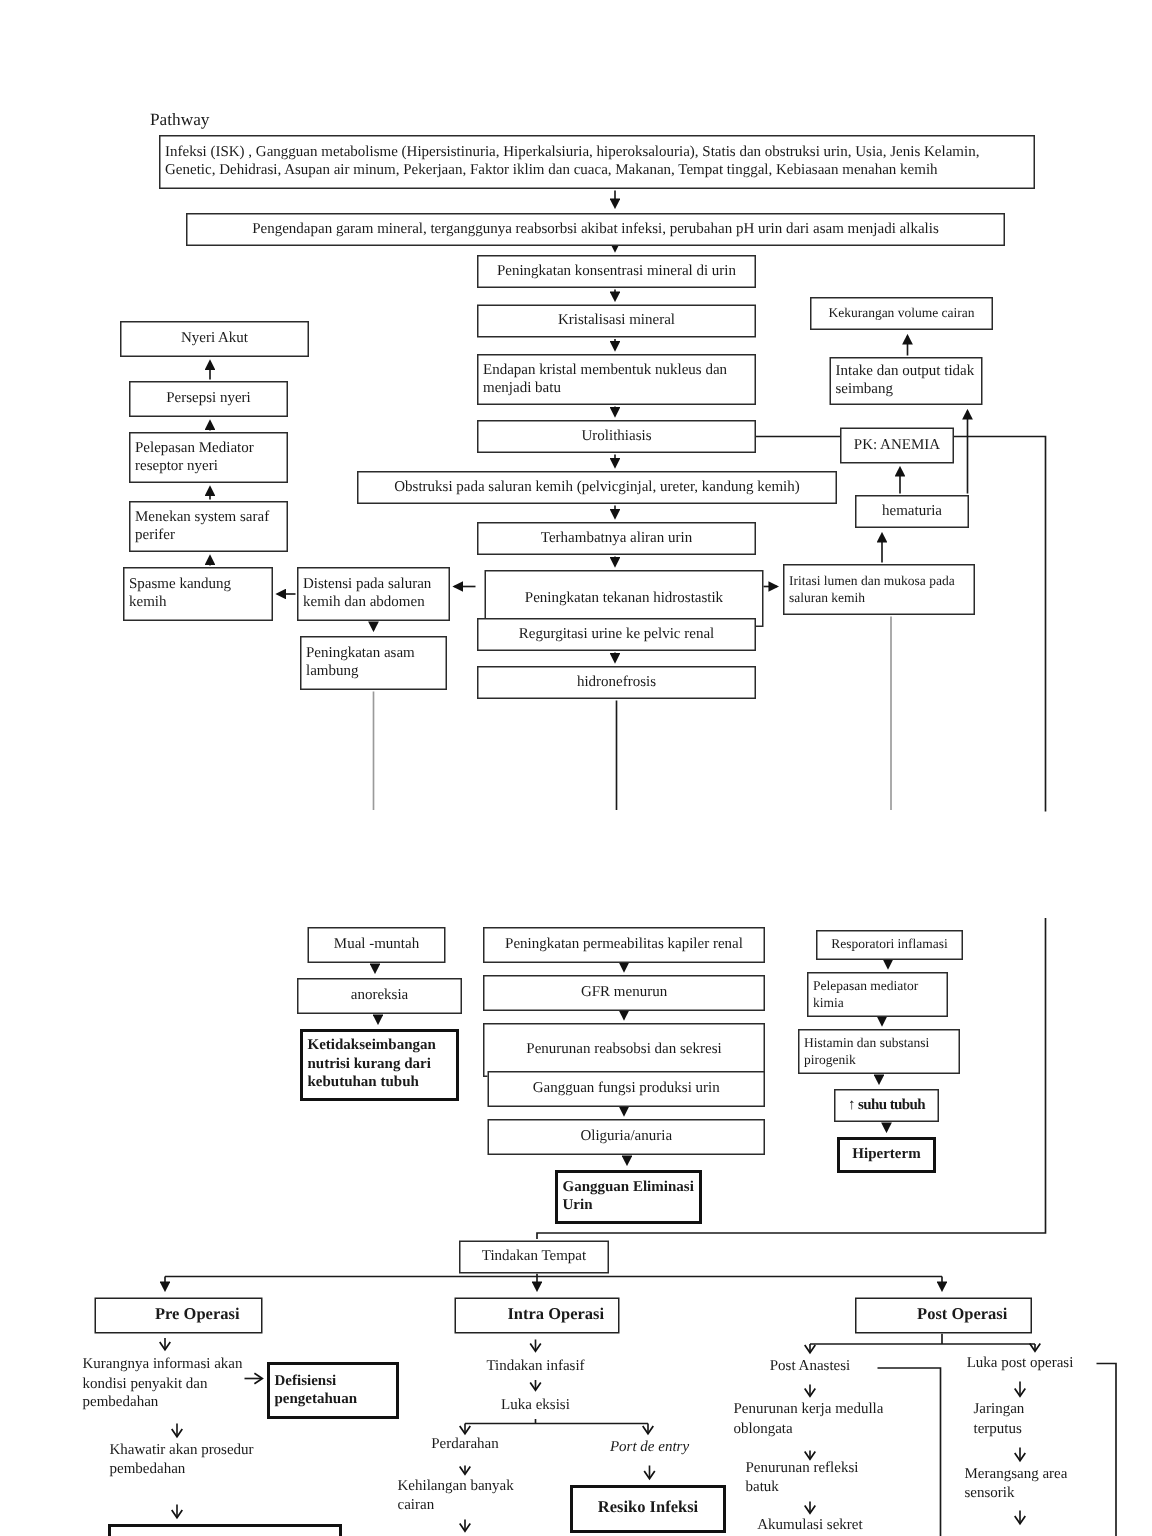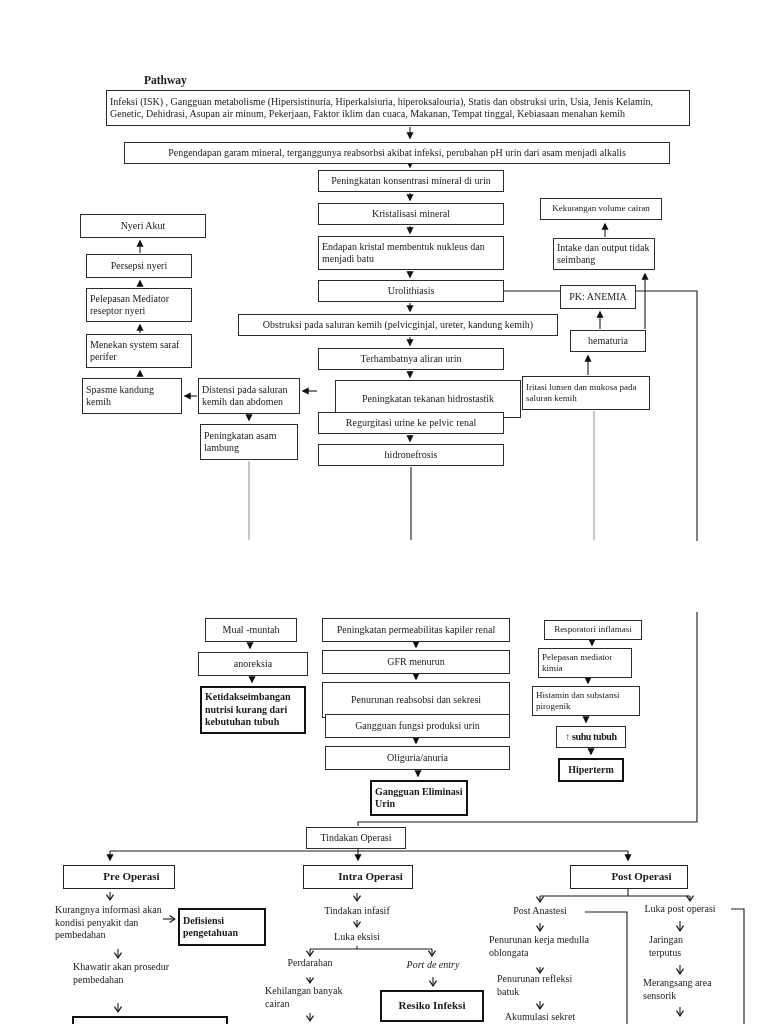--- a/index.html
+++ b/index.html
@@ -7,21 +7,21 @@
         font-family:"Liberation Serif","DejaVu Serif",serif;color:#1a1a1a;}
   #page svg{position:absolute;left:0;top:0;z-index:1;}
   .nd{position:absolute;z-index:2;box-sizing:border-box;display:flex;align-items:center;justify-content:center;
       text-align:left;font-size:10px;line-height:1.25;padding:1px 3px;}
   .bx{border:1.2px solid #2b2b2b;background:#fff;}
   .bb{border:2.5px solid #111;background:#fff;font-weight:bold;}
   .hd{border:1.6px solid #222;background:#fff;font-weight:bold;font-size:11px;padding-left:28px;}
   .txt{background:transparent;}
   .it{font-style:italic;}
   .sm{font-size:9px;}
-  .ttl{position:absolute;z-index:2;font-weight:bold;font-size:11.5px;margin-left:44px;}
+  .ttl{position:absolute;z-index:2;font-weight:normal;font-size:11.5px;}
   .cond{font-weight:bold;letter-spacing:-0.4px;}
 </style>
 </head>
 <body>
 
 <div id="page">
 
   <svg width="768" height="1024" viewBox="0 0 768 1024">
     <defs>
       <marker id="mt" viewBox="0 0 10 10" refX="8" refY="5" markerWidth="6.5" markerHeight="6.5" orient="auto">
@@ -115,21 +115,21 @@
   <div class="ttl" style="left:100px;top:74px">Pathway</div>
 
   <div class="nd bx" style="left:106px;top:90px;width:584px;height:36px">Infeksi (ISK) , Gangguan metabolisme (Hipersistinuria, Hiperkalsiuria, hiperoksalouria), Statis dan obstruksi urin, Usia, Jenis Kelamin, Genetic, Dehidrasi, Asupan air minum, Pekerjaan, Faktor iklim dan cuaca, Makanan, Tempat tinggal, Kebiasaan menahan kemih</div>
   <div class="nd bx" style="left:124px;top:142px;width:546px;height:22px">Pengendapan garam mineral, terganggunya reabsorbsi akibat infeksi, perubahan pH urin dari asam menjadi alkalis</div>
   <div class="nd bx" style="left:318px;top:170px;width:186px;height:22px">Peningkatan konsentrasi mineral di urin</div>
   <div class="nd bx" style="left:318px;top:203px;width:186px;height:22px">Kristalisasi mineral</div>
   <div class="nd bx" style="left:318px;top:236px;width:186px;height:34px">Endapan kristal membentuk nukleus dan menjadi batu</div>
   <div class="nd bx" style="left:318px;top:280px;width:186px;height:22px">Urolithiasis</div>
   <div class="nd bx" style="left:238px;top:314px;width:320px;height:22px">Obstruksi pada saluran kemih (pelvicginjal, ureter, kandung kemih)</div>
   <div class="nd bx" style="left:318px;top:348px;width:186px;height:22px">Terhambatnya aliran urin</div>
-  <div class="nd bx" style="left:335px;top:380px;width:186px;height:38px">Peningkatan tekanan hidrostastik</div>
+  <div class="nd bx" style="left:323px;top:380px;width:186px;height:38px">Peningkatan tekanan hidrostastik</div>
   <div class="nd bx" style="left:318px;top:412px;width:186px;height:22px">Regurgitasi urine ke pelvic renal</div>
   <div class="nd bx" style="left:318px;top:444px;width:186px;height:22px">hidronefrosis</div>
 
   <div class="nd bx" style="left:80px;top:214px;width:126px;height:24px">Nyeri Akut</div>
   <div class="nd bx" style="left:86px;top:254px;width:106px;height:24px">Persepsi nyeri</div>
   <div class="nd bx" style="left:86px;top:288px;width:106px;height:34px">Pelepasan Mediator reseptor nyeri</div>
   <div class="nd bx" style="left:86px;top:334px;width:106px;height:34px">Menekan system saraf perifer</div>
   <div class="nd bx" style="left:82px;top:378px;width:100px;height:36px">Spasme kandung kemih</div>
   <div class="nd bx" style="left:198px;top:378px;width:102px;height:36px">Distensi pada saluran kemih dan abdomen</div>
   <div class="nd bx" style="left:200px;top:424px;width:98px;height:36px">Peningkatan asam lambung</div>
@@ -150,21 +150,21 @@
   <div class="nd bx" style="left:325px;top:714px;width:185px;height:24px">Gangguan fungsi produksi urin</div>
   <div class="nd bx" style="left:325px;top:746px;width:185px;height:24px">Oliguria/anuria</div>
   <div class="nd bb" style="left:370px;top:780px;width:98px;height:36px">Gangguan Eliminasi Urin</div>
 
   <div class="nd bx sm" style="left:544px;top:620px;width:98px;height:20px">Resporatori inflamasi</div>
   <div class="nd bx sm" style="left:538px;top:648px;width:94px;height:30px">Pelepasan mediator kimia</div>
   <div class="nd bx sm" style="left:532px;top:686px;width:108px;height:30px">Histamin dan substansi pirogenik</div>
   <div class="nd bx cond" style="left:556px;top:726px;width:70px;height:22px">↑ suhu tubuh</div>
   <div class="nd bb" style="left:558px;top:758px;width:66px;height:24px">Hiperterm</div>
 
-  <div class="nd bx" style="left:306px;top:827px;width:100px;height:22px">Tindakan Operasi</div>
+  <div class="nd bx" style="left:306px;top:827px;width:100px;height:22px">Tindakan Tempat</div>
   <div class="nd hd" style="left:63px;top:865px;width:112px;height:24px">Pre Operasi</div>
   <div class="nd hd" style="left:303px;top:865px;width:110px;height:24px">Intra Operasi</div>
   <div class="nd hd" style="left:570px;top:865px;width:118px;height:24px">Post Operasi</div>
 
   <div class="nd txt" style="left:52px;top:903px;width:130px">Kurangnya informasi akan kondisi penyakit dan pembedahan</div>
   <div class="nd bb" style="left:178px;top:908px;width:88px;height:38px">Defisiensi pengetahuan</div>
   <div class="nd txt" style="left:70px;top:960px;width:104px">Khawatir akan prosedur pembedahan</div>
   <div class="nd bb" style="left:72px;top:1016px;width:156px;height:20px"></div>
 
   <div class="nd txt" style="left:307px;top:904px;width:100px">Tindakan infasif</div>

